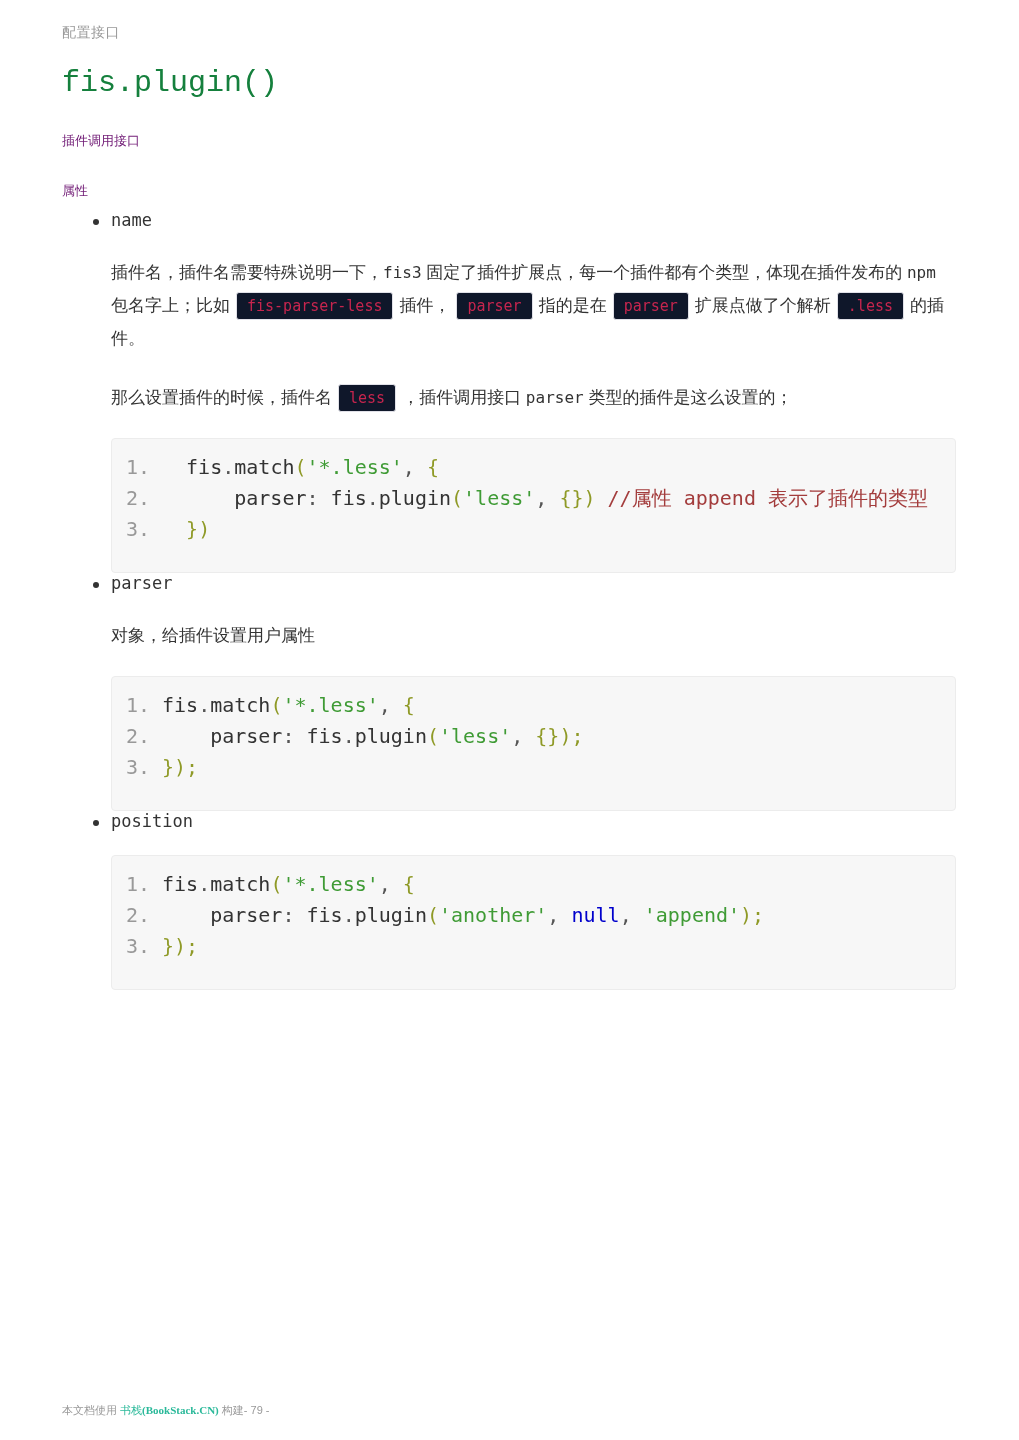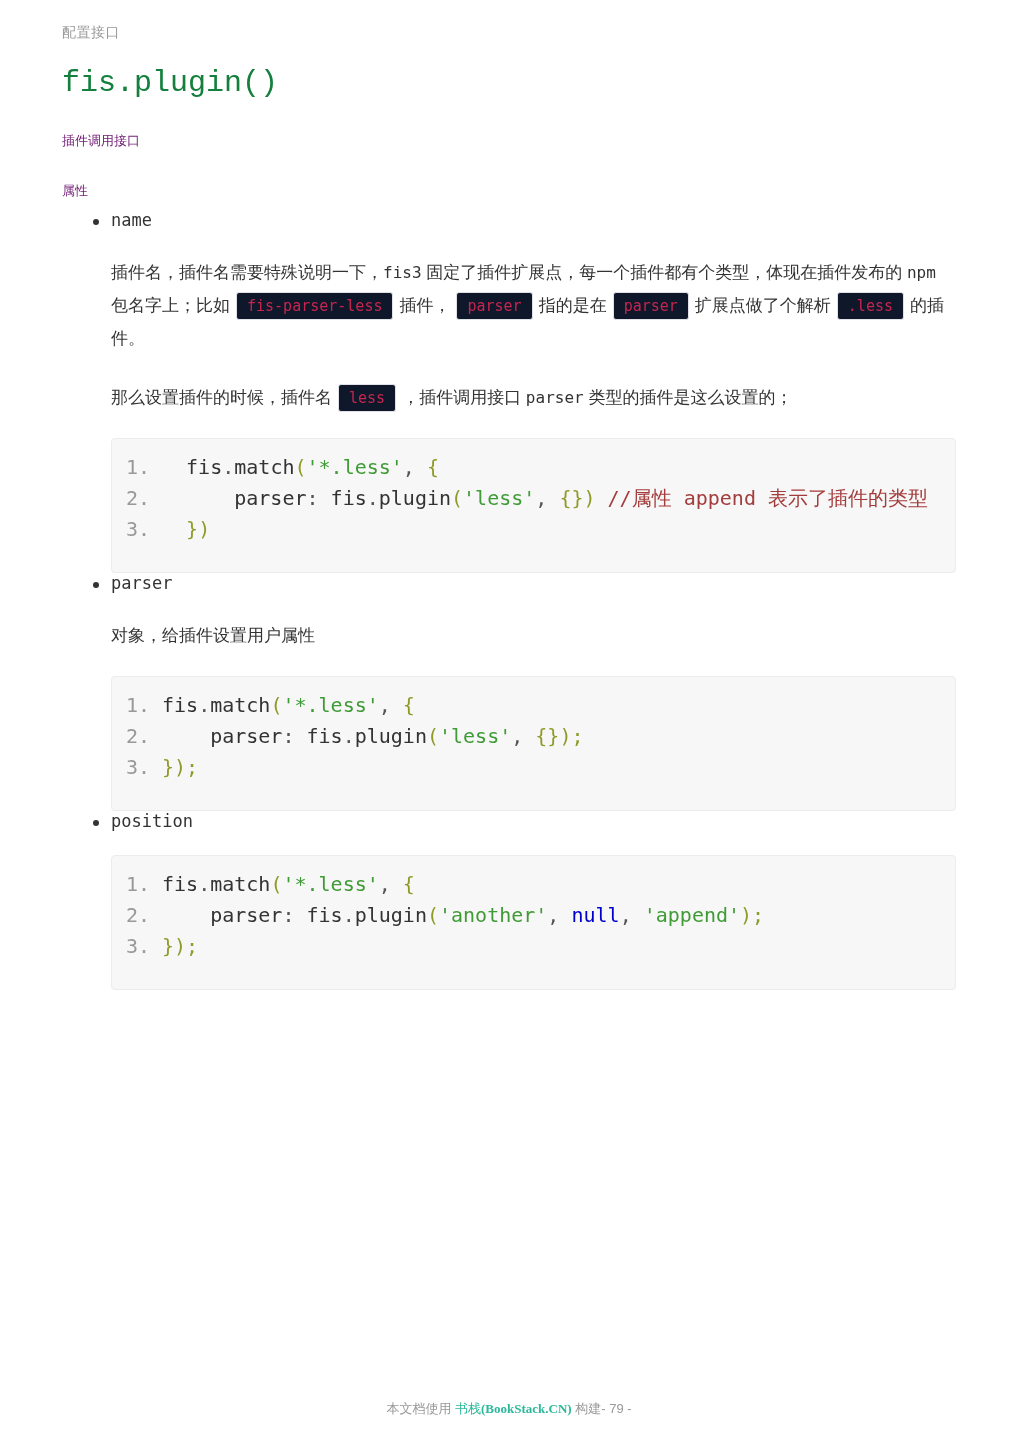--- a/index.html
+++ b/index.html
@@ -81,22 +81,22 @@
   }
   .code-block .pl { color: #333; }
   .code-block .pn { color: #555; }
   .code-block .st { color: var(--code_string, #3f9b35); }
   .code-block .br { color: var(--code_brace, #8f9a27); }
   .code-block .cm { color: var(--code_comment, #a33c3c); }
   .code-block .kw { color: var(--code_keyword, #0000cc); }
 
   .footer {
     position: absolute; left: 62px; right: 63px; bottom: 22px;
-    display: flex; justify-content: center; align-items: baseline;
-    font-size: 13px; color: #999;
+    display: flex; justify-content: flex-start; align-items: baseline;
+    font-size: 11px; color: #999;
   }
   .footer .brand-cn { color: var(--accent_teal, #2bb99a); }
   .footer .brand-en {
     color: var(--accent_teal, #2bb99a);
     font-family: "Liberation Serif", "DejaVu Serif", serif;
     font-weight: bold;
   }
   .footer .page-num { color: #999; }
 </style>
 </head>

